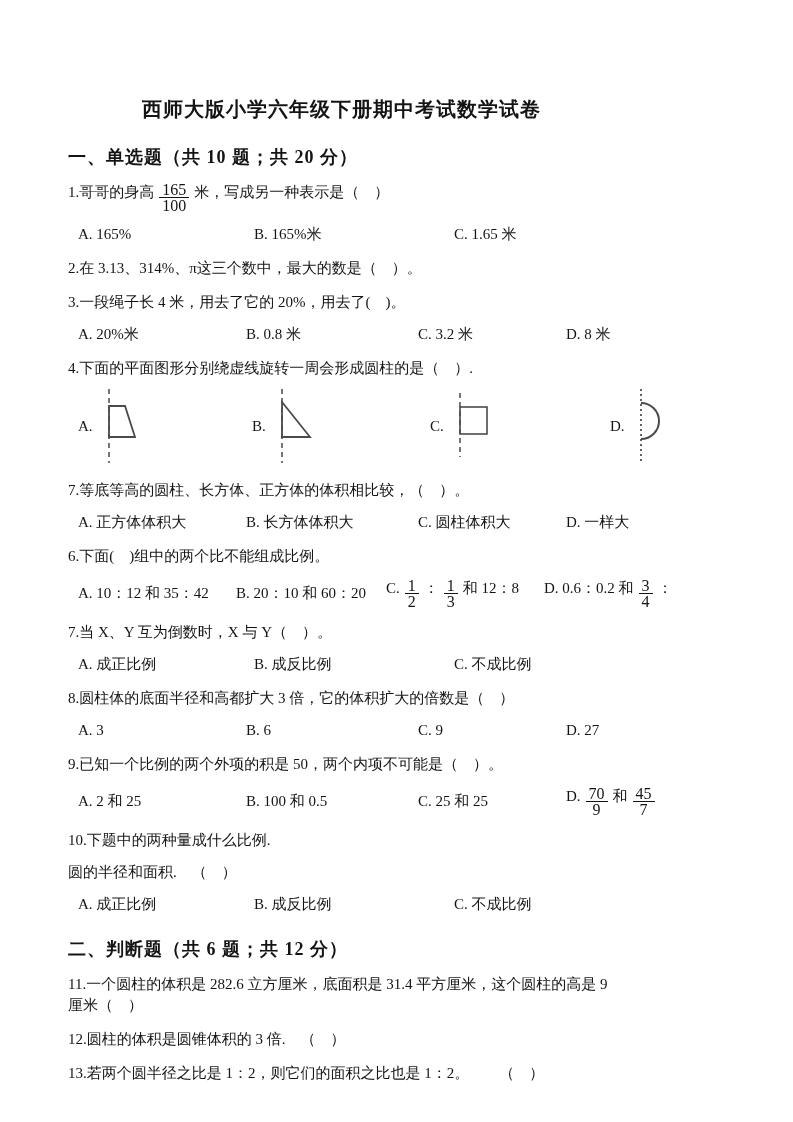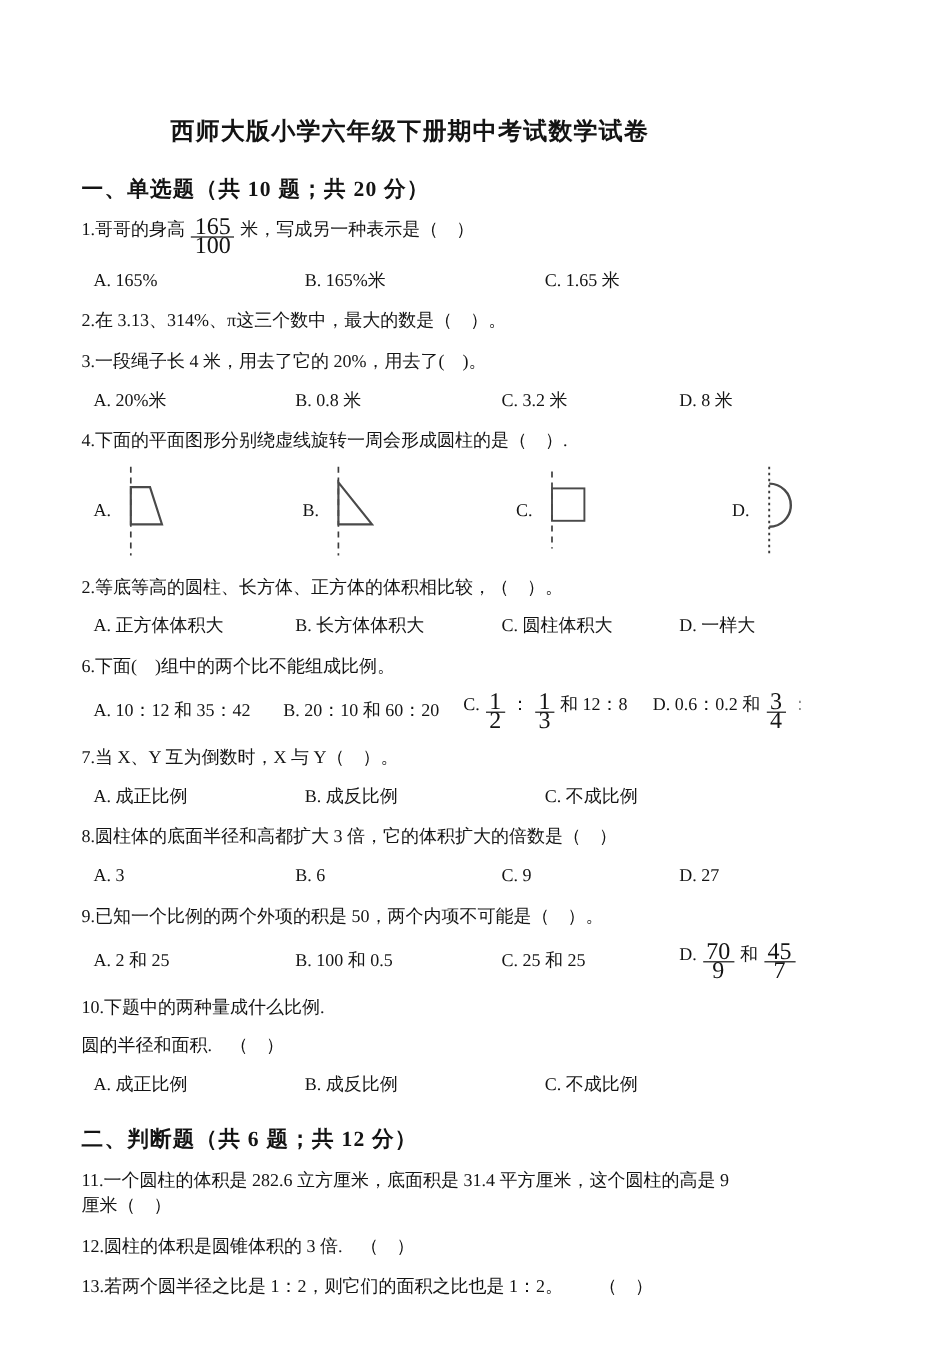--- a/index.html
+++ b/index.html
@@ -14,21 +14,21 @@
   .sec{font-size:18px;font-weight:bold;margin:22px 0 0 0;letter-spacing:1px;}
   .row{margin-top:11px;line-height:21px;}
   .qtext{margin-top:13px;line-height:21px;}
   .opts{display:grid;margin-top:11px;padding-left:10px;line-height:21px;align-items:center;}
   .opts3{grid-template-columns:176px 200px 1fr;}
   .opts4{grid-template-columns:168px 172px 148px 1fr;}
   .opts6{grid-template-columns:158px 150px 158px 1fr;}
   .opt{white-space:nowrap;}
   .frac{
     display:inline-flex;flex-direction:column;align-items:center;
-    vertical-align:middle;margin:0 5px;font-size:20px;line-height:15px;
+    vertical-align:middle;margin:0 5px;font-size:16px;line-height:15px;
   }
   .frac .fn{padding:0 3px;border-bottom:1px solid #141414;}
   .frac .fd{padding:0 3px;}
   .figrow{display:grid;grid-template-columns:174px 178px 180px 1fr;margin-top:6px;align-items:center;padding-left:10px;}
   .figcell{display:flex;align-items:center;}
   .figlabel{margin-right:2px;}
   .figsvg{display:block;}
   .tallrow{display:flex;flex-wrap:nowrap;}
 </style>
 </head>
@@ -89,21 +89,21 @@
     </div>
     <div class="figcell">
       <span class="figlabel">D.</span>
       <svg class="figsvg" width="60" height="82" viewBox="0 0 60 82">
         <line x1="14" y1="4" x2="14" y2="78" stroke="#3c3c3c" stroke-width="1.6" stroke-dasharray="2,3"></line>
         <path d="M14,18 A18,18 0 0 1 14,54" fill="none" stroke="#4a4a4a" stroke-width="2"></path>
       </svg>
     </div>
   </div>
 
-  <div class="qtext">2.等底等高的圆柱、长方体、正方体的体积相比较，（　）。</div>
+  <div class="qtext">7.等底等高的圆柱、长方体、正方体的体积相比较，（　）。</div>
   <div class="opts opts4">
     <span class="opt">A. 正方体体积大</span>
     <span class="opt">B. 长方体体积大</span>
     <span class="opt">C. 圆柱体积大</span>
     <span class="opt">D. 一样大</span>
   </div>
 
   <div class="qtext">6.下面(　)组中的两个比不能组成比例。</div>
   <div class="opts opts6">
     <span class="opt">A. 10：12 和 35：42</span>

